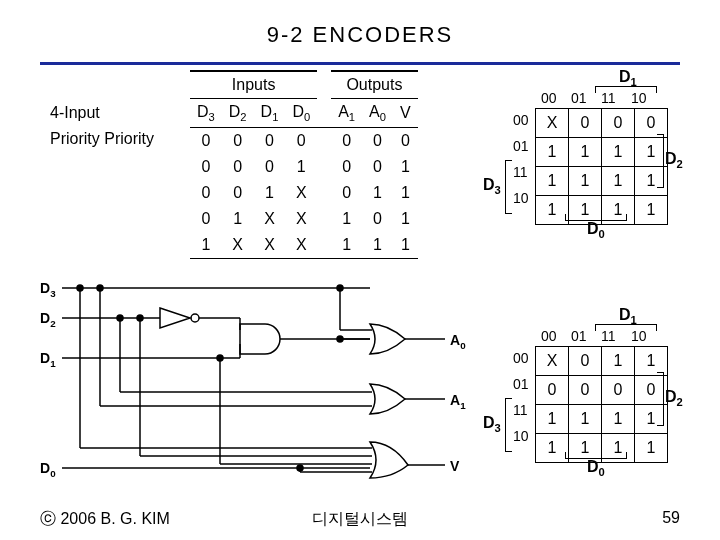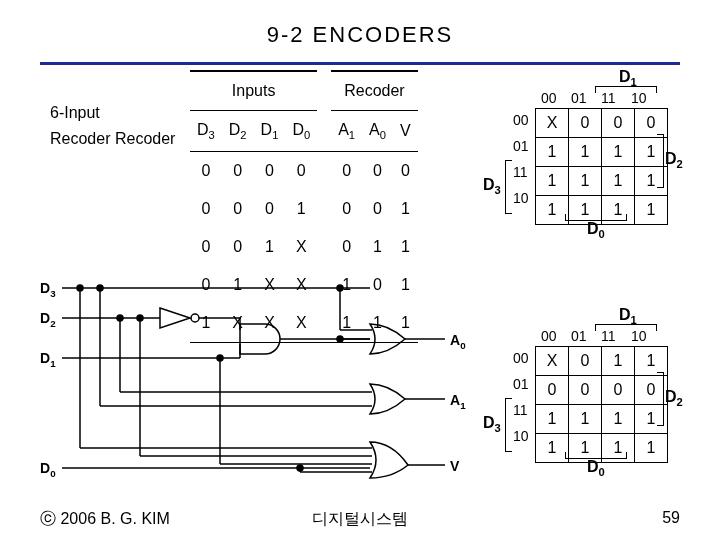--- a/index.html
+++ b/index.html
@@ -4,21 +4,21 @@
 <style>
   html,body{margin:0;padding:0;width:720px;height:540px;background:#fff;font-family:Arial,Helvetica,sans-serif;color:#000;}
   .page{position:relative;width:596px;height:540px;}
   .title{position:absolute;top:22px;left:0;width:720px;text-align:center;font-size:22px;letter-spacing:2px;}
   .rule{position:absolute;top:62px;left:40px;width:640px;height:0;border-top:3px solid #1a2a99;}
   .caption{position:absolute;left:50px;font-size:16px;}
   .cap1{top:78px;} .cap2{top:104px;} .cap3{top:130px;}
   
   .ttwrap{position:absolute;top:70px;left:190px;width:280px;font-size:16px;}
   .tt{border-collapse:collapse;}
-  .tt td,.tt th{padding:10px 7px;text-align:center;font-weight:normal;}
+  .tt td,.tt th{padding:4px 7px;text-align:center;font-weight:normal;}
   .ttheadrow th{font-size:16px;}
   .ttcolrow td{border-bottom:1px solid #000;}
   .ttlast td{border-bottom:1px solid #000;}
   .spacer{width:14px;padding:0 !important;}
   
   .kmap{position:absolute;font-size:14px;}
   .km1{top:72px;left:505px;width:180px;height:140px;}
   .km2{top:310px;left:505px;width:180px;height:140px;}
   .kmgrid{position:absolute;border-collapse:collapse;}
   .kmgrid td{width:30px;height:26px;border:1px solid #000;text-align:center;font-size:16px;}
@@ -37,30 +37,30 @@
   .footer .right{position:absolute;right:0;}
   .sub{font-size:0.7em;vertical-align:sub;}
 </style>
 </head>
 <body>
 <div class="page">
 
 <div class="title">9-2  ENCODERS</div>
 <div class="rule"></div>
 
-<div class="caption cap2">6-Input</div>
-<div class="caption cap3">Recoder Recoder</div>
+<div class="caption cap2">4-Input</div>
+<div class="caption cap3">Priority Priority</div>
 
 <div class="ttwrap">
 <table class="tt">
   <tbody>
           <tr class="ttheadrow">
     <th colspan="4" style="border-top:2px solid #000;border-bottom:1px solid #000">Inputs</th>
     <th class="spacer"></th>
-    <th colspan="3" style="border-top:2px solid #000;border-bottom:1px solid #000">Recoder</th>
+    <th colspan="3" style="border-top:2px solid #000;border-bottom:1px solid #000">Outputs</th>
   </tr>
   <tr class="ttcolrow">
     <td><span>D</span><span class="sub">3</span></td>
     <td><span>D</span><span class="sub">2</span></td>
     <td><span>D</span><span class="sub">1</span></td>
     <td><span>D</span><span class="sub">0</span></td>
     <td class="spacer"></td>
     <td><span>A</span><span class="sub">1</span></td>
     <td><span>A</span><span class="sub">0</span></td>
     <td>V</td>

